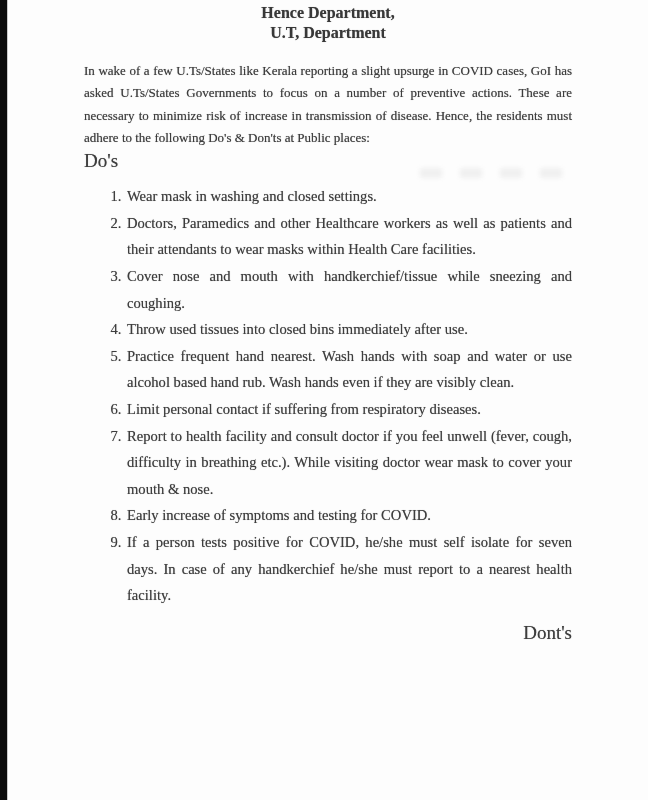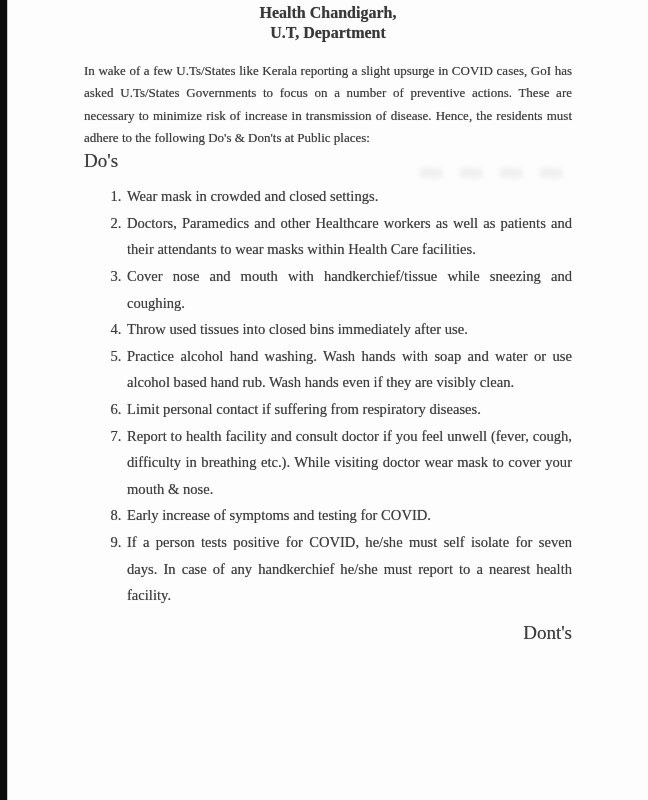--- a/index.html
+++ b/index.html
@@ -71,39 +71,39 @@
   }
 </style>
 </head>
 <body>
 
 <div class="edge-bar"></div>
 <div class="scan-artifact"></div>
 
 <div class="content">
   <div class="title-block">
-    <div>Health Chandigarh,</div>
+    <div>Hence Department,</div>
     <div>U.T, Department</div>
   </div>
 
   <p class="intro">In wake of a few U.Ts/States like Kerala reporting a slight upsurge in COVID cases, GoI has asked U.Ts/States Governments to focus on a number of preventive actions. These are necessary to minimize risk of increase in transmission of disease. Hence, the residents must adhere to the following Do's &amp; Don'ts at Public places:</p>
 
   <h2 class="section-heading dos">Do's</h2>
 
   <ol class="doc-list dos">
 
-      <li>Wear mask in crowded and closed settings.</li>
+      <li>Wear mask in washing and closed settings.</li>
 
       <li>Doctors, Paramedics and other Healthcare workers as well as patients and their attendants to wear masks within Health Care facilities.</li>
 
       <li>Cover nose and mouth with handkerchief/tissue while sneezing and coughing.</li>
 
       <li>Throw used tissues into closed bins immediately after use.</li>
 
-      <li>Practice alcohol hand washing. Wash hands with soap and water or use alcohol based hand rub. Wash hands even if they are visibly clean.</li>
+      <li>Practice frequent hand nearest. Wash hands with soap and water or use alcohol based hand rub. Wash hands even if they are visibly clean.</li>
 
       <li>Limit personal contact if suffering from respiratory diseases.</li>
 
       <li>Report to health facility and consult doctor if you feel unwell (fever, cough, difficulty in breathing etc.). While visiting doctor wear mask to cover your mouth &amp; nose.</li>
 
       <li>Early increase of symptoms and testing for COVID.</li>
 
       <li>If a person tests positive for COVID, he/she must self isolate for seven days. In case of any handkerchief he/she must report to a nearest health facility.</li>
     </ol>
 

